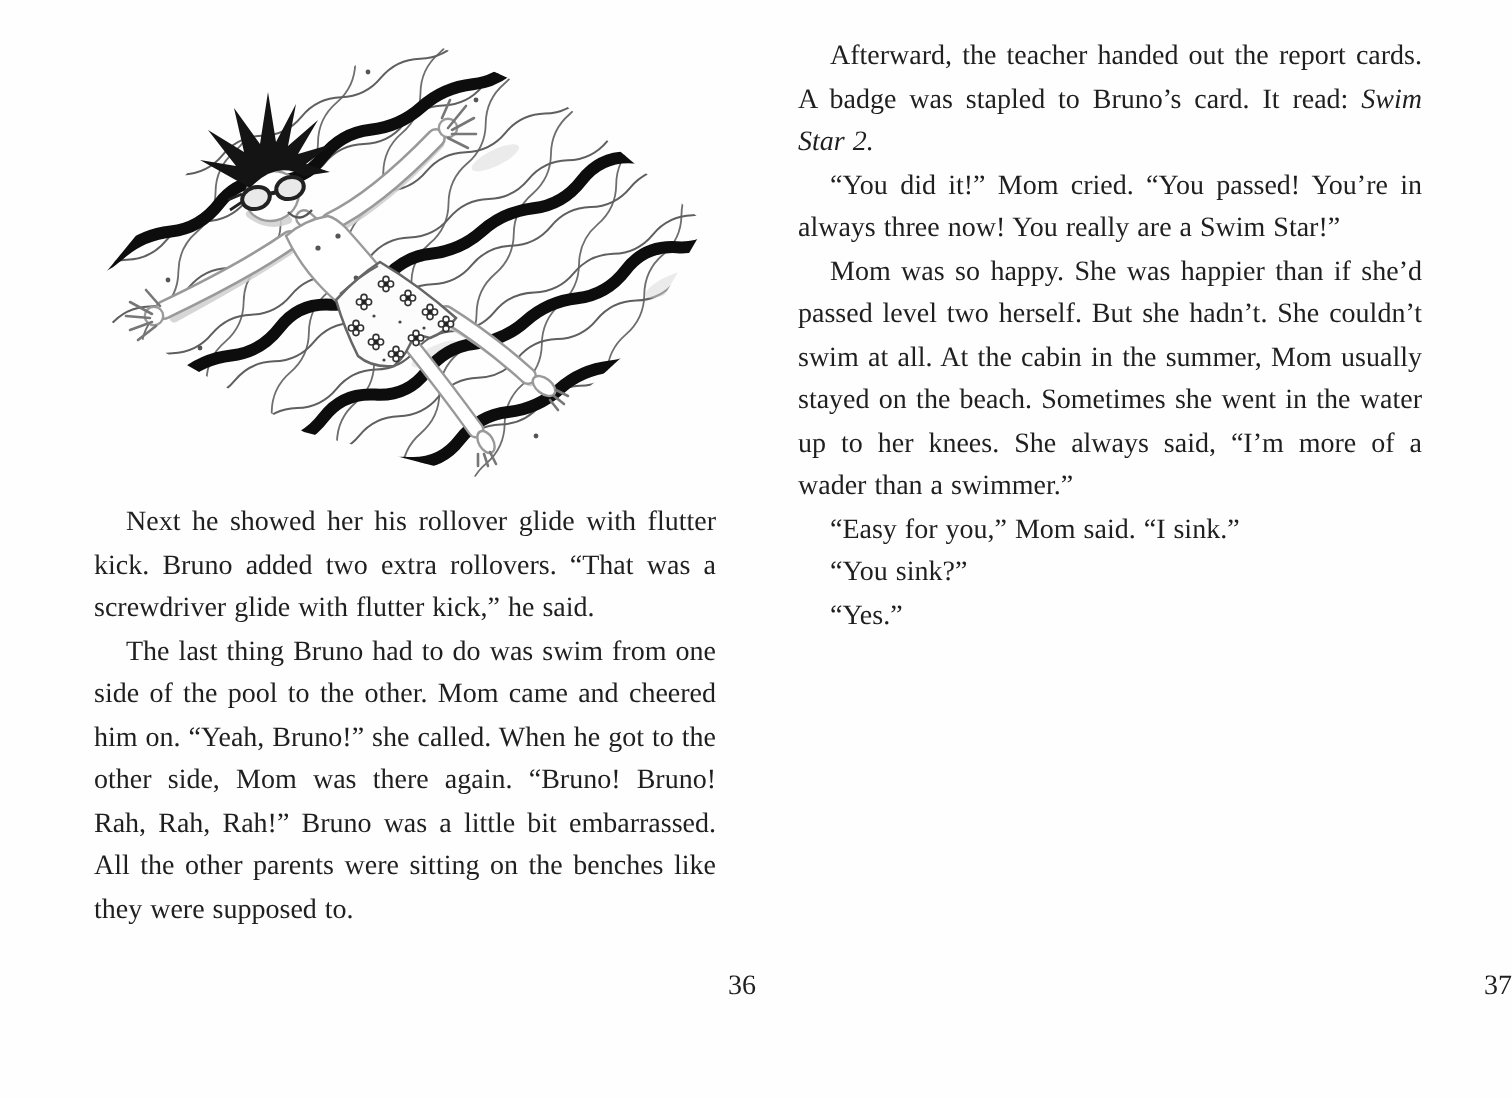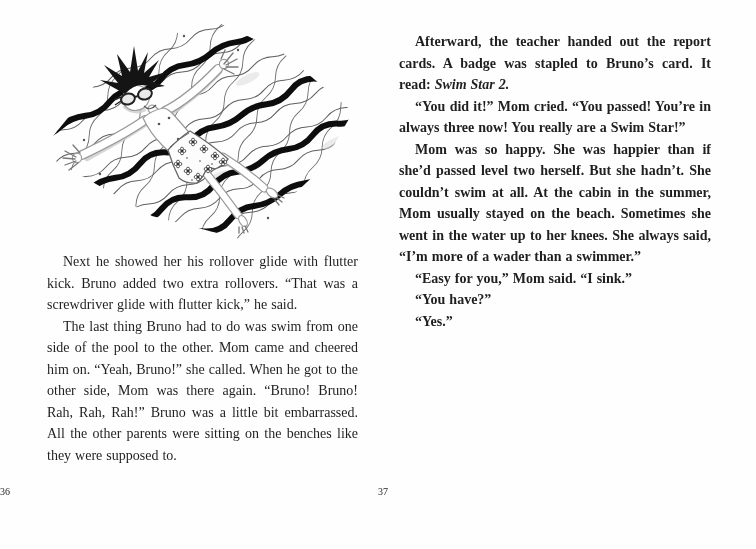--- a/index.html
+++ b/index.html
@@ -6,22 +6,22 @@
   .spread{position:relative;width:756px;height:549px;background:#fefefe;overflow:hidden;
           font-family:"Liberation Serif","DejaVu Serif",serif;color:#1f1f1f;}
   .page{position:absolute;top:0;height:549px;width:378px;}
   .page-left{left:0;}
   .page-right{left:378px;}
   .illustration{margin:0;position:absolute;left:32px;top:12px;width:324px;height:236px;}
   .text-block{position:absolute;font-size:14px;line-height:21.5px;text-align:justify;
               letter-spacing:0px;word-spacing:0.5px;}
   .text-block p{margin:0;text-indent:16px;}
   .tb-left{left:47px;top:251px;width:311px;}
-  .tb-right{left:21px;top:31px;width:312px;font-weight:bold;}
-  .folio{position:absolute;top:486px;left:0;width:100%;text-align:left;font-size:10px;}
+  .tb-right{left:21px;top:18px;width:312px;}
+  .folio{position:absolute;top:486px;left:0;width:100%;text-align:right;font-size:14px;}
   i{font-style:italic;}
   
   .thinA{stroke:#5f5f5f;stroke-width:1;fill:none;}
   .thinB{stroke:#6e6e6e;stroke-width:0.9;fill:none;}
   .band{stroke:#0d0d0d;stroke-width:6;fill:none;stroke-linecap:round;}
   .shade{fill:#d7d7d7;opacity:0.5;}
   .shadow{stroke:#cfcfcf;fill:none;stroke-linecap:round;opacity:0.85;}
   .limbOut{stroke:#999;fill:none;stroke-linecap:round;}
   .limbIn{stroke:#fff;fill:none;stroke-linecap:round;}
   .skin{fill:#fff;stroke:#9a9a9a;stroke-width:1.2;}
@@ -184,19 +184,19 @@
       </div>
     <div class="folio">36</div>
   </section>
 
   <section class="page page-right">
     <div class="text-block tb-right">
         <p><span>Afterward, the teacher handed out the report cards. A badge was stapled to Bruno’s card. It read: </span><i>Swim Star 2.</i></p>
         <p><span>“You did it!” Mom cried. “You passed! You’re in always three now! You really are a Swim Star!”</span></p>
         <p><span>Mom was so happy. She was happier than if she’d passed level two herself. But she hadn’t. She couldn’t swim at all. At the cabin in the summer, Mom usually stayed on the beach. Sometimes she went in the water up to her knees. She always said, “I’m more of a wader than a swimmer.”</span></p>
         <p><span>“Easy for you,” Mom said. “I sink.”</span></p>
-        <p><span>“You have?”</span></p>
+        <p><span>“You sink?”</span></p>
         <p><span>“Yes.”</span></p>
       </div>
     <div class="folio">37</div>
   </section>
 
 </div>
 
 </body></html>

